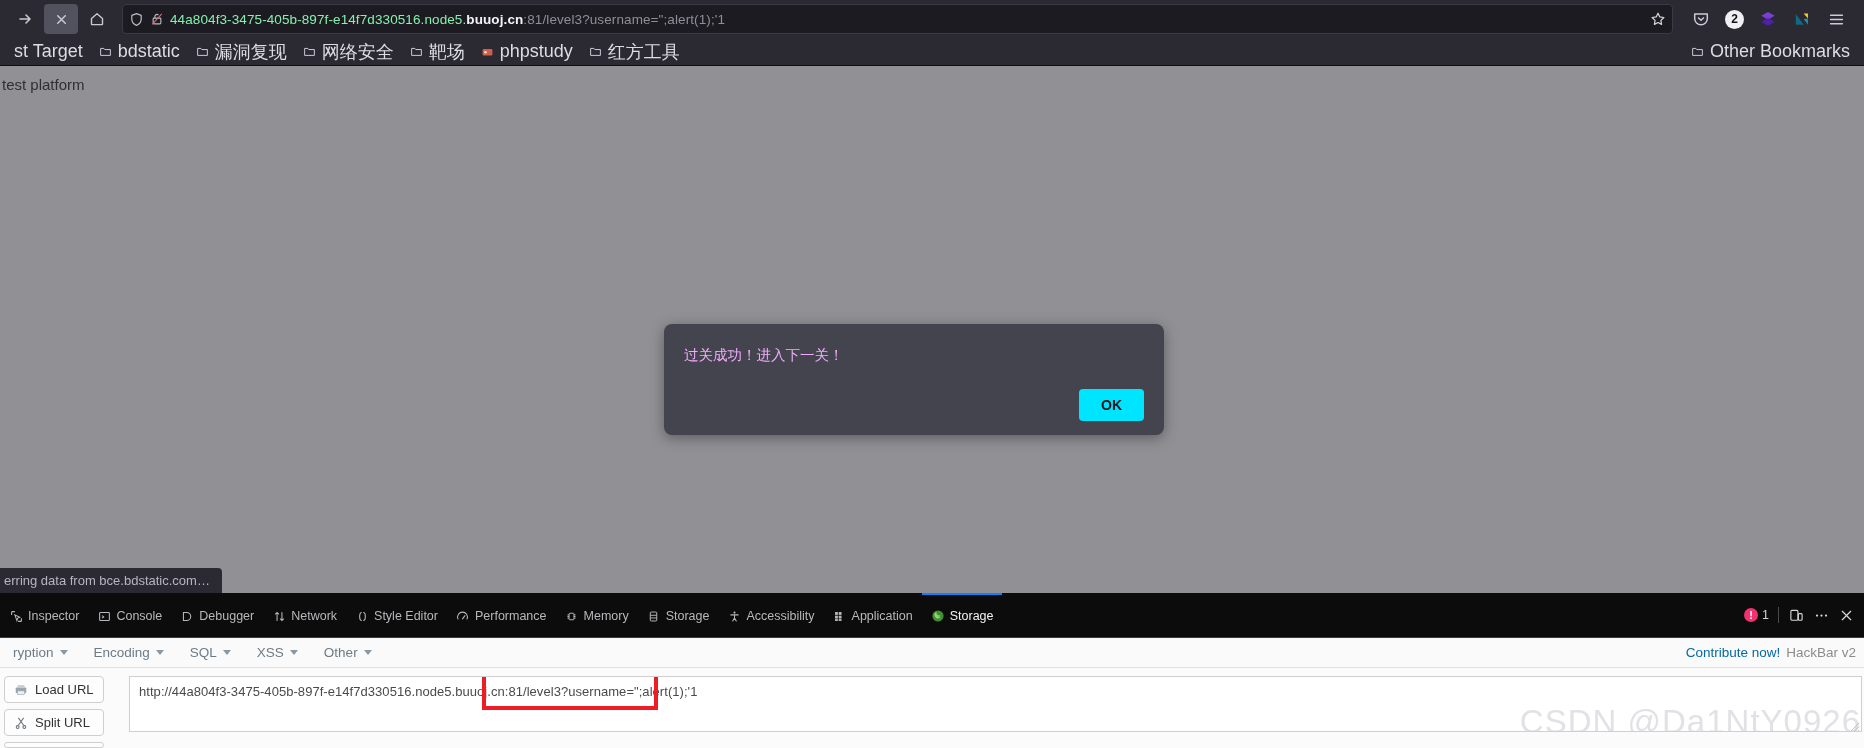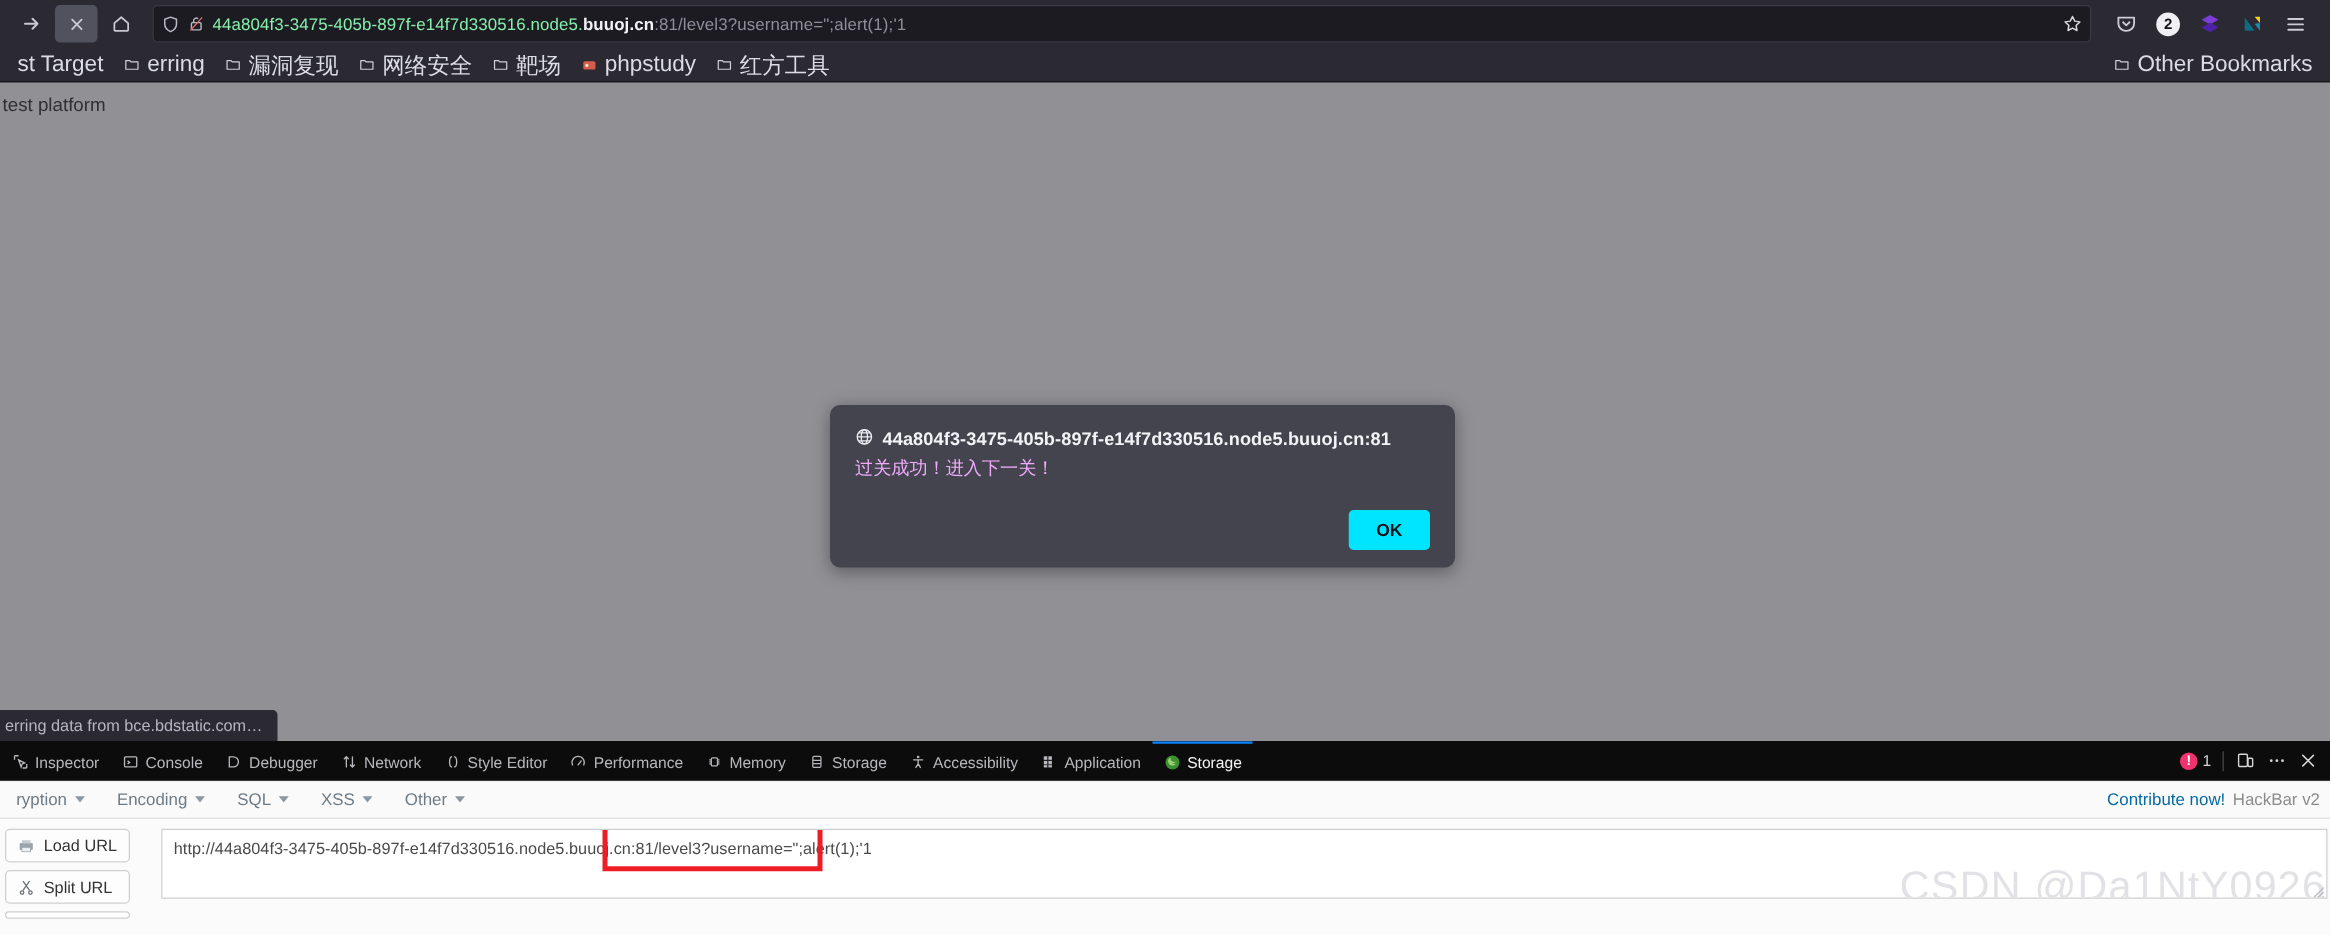--- a/index.html
+++ b/index.html
@@ -100,21 +100,21 @@
     position: absolute; left: -8px; bottom: 0;
     background: #2b2a33; color: #b6b6c2;
     font-size: 13px; padding: 5px 12px 5px 12px;
     border-top-right-radius: 4px;
     white-space: nowrap;
   }
 
   
   .devtools { position: absolute; left: 0; top: 593px; width: 1864px; height: 155px; background: #0c0c0d; }
   .dt-toolbar {
-    height: 32px; background: #0c0c0d; display: flex; align-items: stretch;
+    height: 45px; background: #0c0c0d; display: flex; align-items: stretch;
     border-bottom: 1px solid #3b3b3d;
   }
   .dt-tabs { display: flex; align-items: stretch; flex: 1 1 auto; overflow: hidden; }
   .dt-tab {
     display: flex; align-items: center; gap: 5px;
     padding: 0 9px; font-size: 12.5px; color: #b8b8bc;
     border-top: 2px solid transparent; white-space: nowrap;
   }
   .dt-tab .gl { display:flex; align-items:center; justify-content:center; width:14px; height:14px; flex:none;}
   .dt-tab.active { color: #f2f2f3; border-top-color: #0a84ff; }
@@ -257,21 +257,21 @@
     <div class="bookmarks">
       <div class="bm">
         <span>st Target</span>
       </div>
       <div class="bm">
         <span class="fi">
           <svg width="13" height="13" viewBox="0 0 16 16" fill="none" stroke="#cfcfda" stroke-width="1.2" stroke-linejoin="round">
               <path d="M2 4.2h4l1.1 1.4h6.9v7.2H2z"></path>
             </svg>
         </span>
-        <span>erring</span>
+        <span>bdstatic</span>
       </div>
       <div class="bm">
         <span class="fi">
           <svg width="13" height="13" viewBox="0 0 16 16" fill="none" stroke="#cfcfda" stroke-width="1.2" stroke-linejoin="round">
               <path d="M2 4.2h4l1.1 1.4h6.9v7.2H2z"></path>
             </svg>
         </span>
         <span>漏洞复现</span>
       </div>
       <div class="bm">
@@ -319,30 +319,20 @@
         <span>Other Bookmarks</span>
       </div>
     </div>
   </div>
 
   <div class="page">
 
     <div class="page-title">test platform</div>
 
     <div class="dialog">
-      <div class="dlg-title">
-        <span>
-          <svg width="15" height="15" viewBox="0 0 16 16" fill="none" stroke="#e9e9ef" stroke-width="1.15">
-            <circle cx="8" cy="8" r="6.1"></circle>
-              <ellipse cx="8" cy="8" rx="2.7" ry="6.1"></ellipse>
-              <path d="M1.9 8h12.2M3 4.6h10M3 11.4h10"></path>
-          </svg>
-        </span>
-        <span>44a804f3-3475-405b-897f-e14f7d330516.node5.buuoj.cn:81</span>
-      </div>
       <div class="dlg-msg">过关成功！进入下一关！</div>
       <div class="dlg-actions">
         <button class="dlg-ok">OK</button>
       </div>
     </div>
 
     <div class="statusbar">erring data from bce.bdstatic.com…</div>
   </div>
 
   <div class="devtools">

